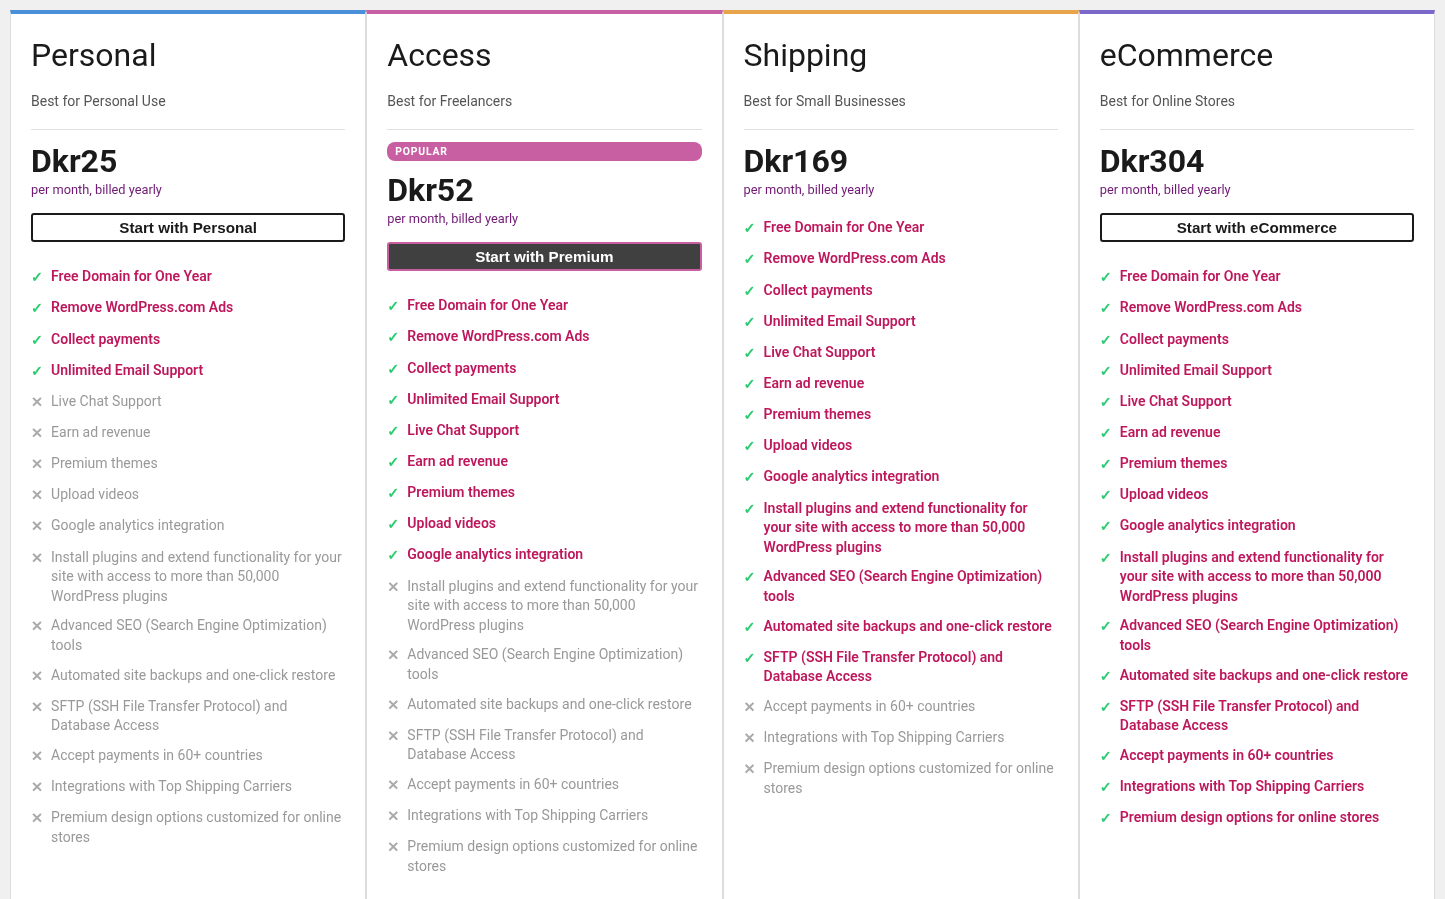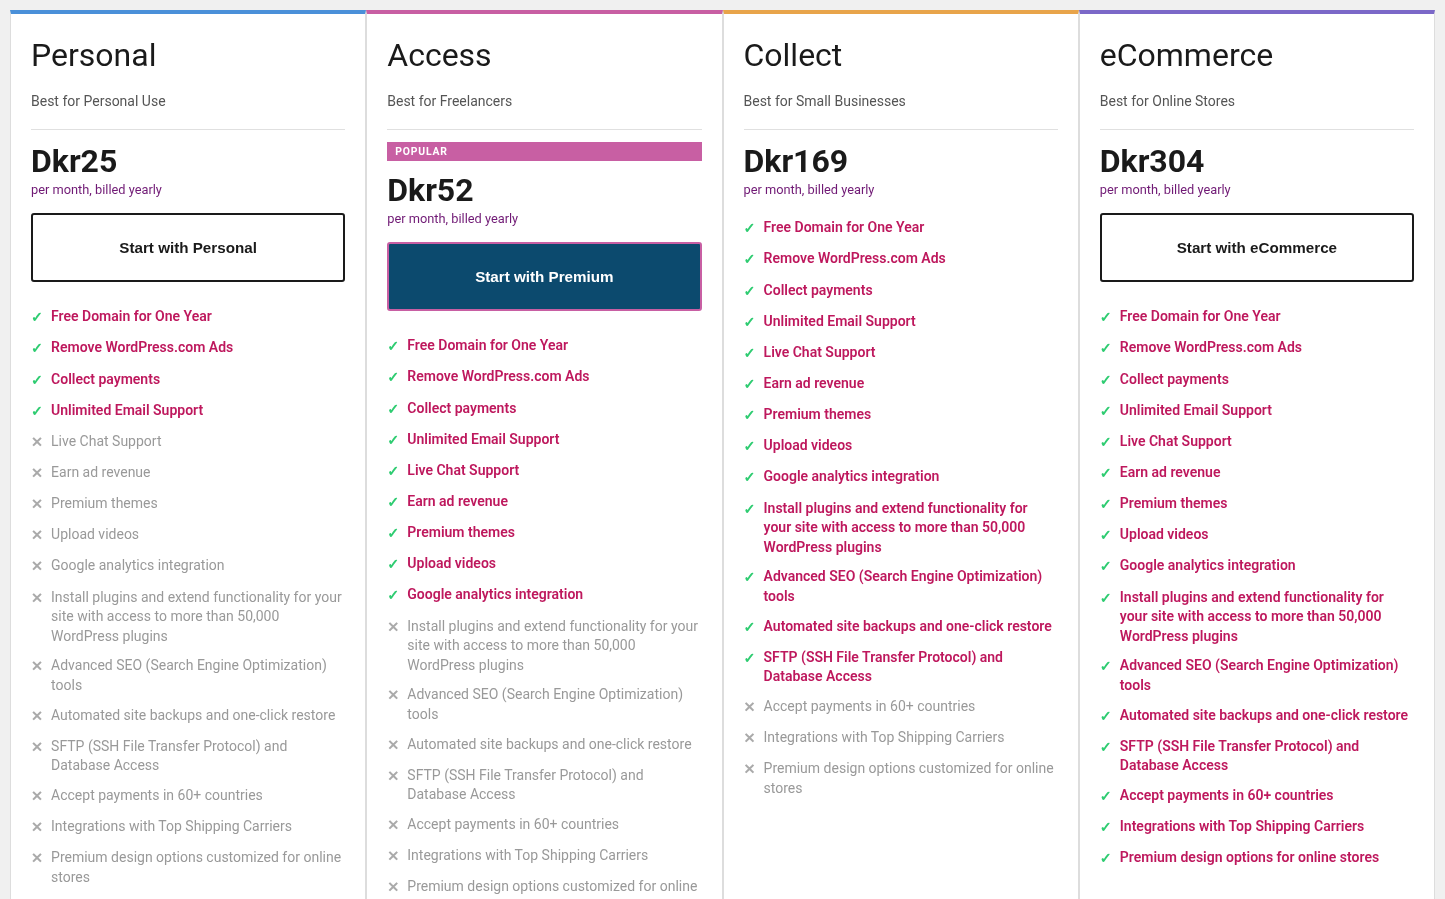--- a/index.html
+++ b/index.html
@@ -48,49 +48,49 @@
     }
     .popular-badge {
       display: inline-block;
       background: #c85fa3;
       color: #fff;
       font-size: 0.65rem;
       font-weight: 700;
       letter-spacing: 0.08em;
       text-transform: uppercase;
       padding: 3px 8px;
-      border-radius: 0;
+      border-radius: 8px;
       margin-bottom: 10px;
     }
     .plan-price {
       font-size: 2rem;
       font-weight: 700;
       color: #1a1a1a;
       margin-bottom: 2px;
     }
     .plan-billing {
       font-size: 0.8rem;
       color: #701a75;
       margin-bottom: 16px;
     }
     .plan-cta {
       width: 100%;
-      padding: 24px;
+      padding: 4px;
       border: 2px solid #1a1a1a;
       background: #fff;
       color: #1a1a1a;
       font-size: 0.95rem;
       font-weight: 700;
       cursor: pointer;
       border-radius: 3px;
       margin-bottom: 20px;
       transition: background 0.15s;
     }
     .plan-cta.featured {
-      background: #0c4a6e;
+      background: #404040;
       border-color: #c85fa3;
       color: #fff;
     }
 
     .features-list {
       list-style: none;
       flex: 1;
     }
     .feature-item {
       display: flex;
@@ -293,21 +293,21 @@
         </li>
 
         <li class="feature-item">
           <span class="feature-icon cross">✕</span>
           <span class="feature-text excluded">Premium design options customized for online stores</span>
         </li>
 
       </ul>
     </div>
     <div class="plan-card" style="border-top-color: rgb(232, 164, 74);">
-      <div class="plan-name">Collect</div>
+      <div class="plan-name">Shipping</div>
       <div class="plan-tagline">Best for Small Businesses</div>
       <hr class="plan-divider">
 
       <div class="plan-price">Dkr169</div>
       <div class="plan-billing">per month, billed yearly</div>
       <ul class="features-list">
 
         <li class="feature-item">
           <span class="feature-icon check">✓</span>
           <span class="feature-text included">Free Domain for One Year</span>

